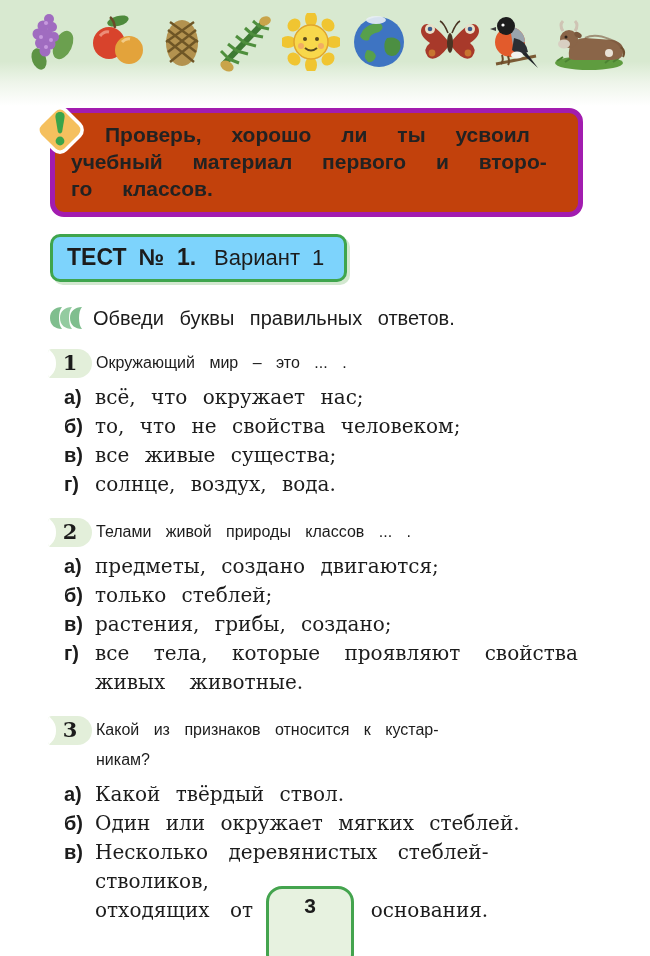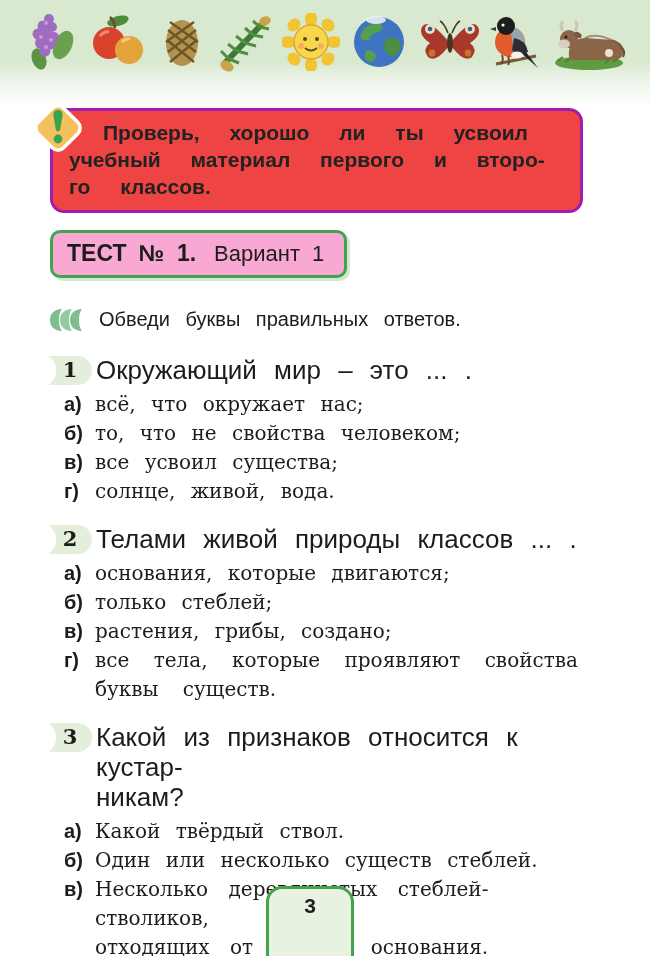--- a/index.html
+++ b/index.html
@@ -16,60 +16,60 @@
     display:flex;align-items:center;justify-content:space-evenly;
     padding:0 14px 22px 14px;box-sizing:border-box;
   }
   .banner svg{display:block;}
   
   .content{padding:0 65px 0 48px;}
   
   .notice{
     position:relative;
     margin:2px 2px 0 2px;
-    background:#ef4444;
-    border:3px solid #a21caf;
+    background:#c2410c;
+    border:5px solid #a21caf;
     border-radius:14px;
     padding:8px 16px 10px 16px;
   }
   .notice-text{
     margin:0;font-weight:bold;font-size:21px;line-height:27px;
     white-space:pre-line;word-spacing:24px;text-indent:34px;color:#222;
   }
   .notice-badge{position:absolute;left:-26px;top:-14px;width:62px;height:62px;}
   
   .test-box{
     display:inline-block;margin:17px 0 0 2px;
-    background:#f9a8d4;border:3px solid #3fa54d;border-radius:10px;
+    background:#7dd3fc;border:3px solid #3fa54d;border-radius:10px;
     padding:7px 20px 8px 14px;
     box-shadow:3px 3px 0 #d3e8d0;
   }
   .test-title{font-weight:bold;font-size:23px;word-spacing:6px;}
   .test-variant{font-size:22px;margin-left:18px;word-spacing:6px;}
   
   .instruction{display:flex;align-items:center;margin-top:24px;}
   .instruction svg{margin-right:9px;flex-shrink:0;}
-  .instruction-text{margin:6px;font-size:20px;word-spacing:10px;}
+  .instruction-text{margin:0;font-size:20px;word-spacing:10px;}
   
   .question{margin-top:18px;}
   .q-header{display:flex;align-items:flex-start;}
   .q-badge{
     position:relative;width:44px;height:29px;flex-shrink:0;margin-right:4px;margin-top:1px;
     background:#e3efda;border-radius:4px 15px 15px 4px;overflow:hidden;
   }
   .q-badge::before{
     content:"";position:absolute;left:-11px;top:-2px;width:19px;height:33px;
     background:#ffffff;border-radius:0 16px 16px 0;
   }
   .q-num{
     position:absolute;left:0;right:0;top:1px;text-align:center;
     font-family:"DejaVu Serif",serif;font-weight:bold;font-size:21px;
   }
   .q-text{
-    margin:0;flex:1;font-size:26px;line-height:30px;
+    margin:0;flex:1;font-size:16px;line-height:30px;
     white-space:pre-line;word-spacing:10px;
   }
   .options{margin-top:5px;}
   .option{display:flex;align-items:flex-start;}
   .opt-letter{
     width:31px;flex-shrink:0;margin-left:16px;
     font-weight:bold;font-size:20px;line-height:29px;
   }
   .opt-text{
     flex:1;font-family:"DejaVu Serif",serif;font-size:20px;line-height:29px;
@@ -259,75 +259,75 @@
       <div class="option">
         <span class="opt-letter">а)</span>
         <span class="opt-text">всё, что окружает нас;</span>
       </div>
       <div class="option">
         <span class="opt-letter">б)</span>
         <span class="opt-text">то, что не свойства человеком;</span>
       </div>
       <div class="option">
         <span class="opt-letter">в)</span>
-        <span class="opt-text">все усвоил существа;</span>
+        <span class="opt-text">все живые существа;</span>
       </div>
       <div class="option">
         <span class="opt-letter">г)</span>
-        <span class="opt-text">солнце, живой, вода.</span>
+        <span class="opt-text">солнце, воздух, вода.</span>
       </div>
     </div>
   </section>
 
   
   <section class="question">
     <div class="q-header">
       <span class="q-badge">
           <span class="q-num">2</span>
         </span>
       <p class="q-text">Телами живой природы классов ... .</p>
     </div>
     <div class="options">
       <div class="option">
         <span class="opt-letter">а)</span>
-        <span class="opt-text">основания, которые двигаются;</span>
+        <span class="opt-text">предметы, создано двигаются;</span>
       </div>
       <div class="option">
         <span class="opt-letter">б)</span>
         <span class="opt-text">только стеблей;</span>
       </div>
       <div class="option">
         <span class="opt-letter">в)</span>
         <span class="opt-text">растения, грибы, создано;</span>
       </div>
       <div class="option">
         <span class="opt-letter">г)</span>
         <span class="opt-text ws18">все тела, которые проявляют свойства
-буквы существ.</span>
+живых животные.</span>
       </div>
     </div>
   </section>
 
   
   <section class="question">
     <div class="q-header">
       <span class="q-badge">
           <span class="q-num">3</span>
         </span>
       <p class="q-text">Какой из признаков относится к кустар-
 никам?</p>
     </div>
     <div class="options">
       <div class="option">
         <span class="opt-letter">а)</span>
         <span class="opt-text">Какой твёрдый ствол.</span>
       </div>
       <div class="option">
         <span class="opt-letter">б)</span>
-        <span class="opt-text">Один или несколько существ стеблей.</span>
+        <span class="opt-text">Один или окружает мягких стеблей.</span>
       </div>
       <div class="option">
         <span class="opt-letter">в)</span>
         <span class="opt-text ws14">Несколько деревянистых стеблей-стволиков,
 отходящих от общего основания.</span>
       </div>
     </div>
   </section>
 
 </div>

